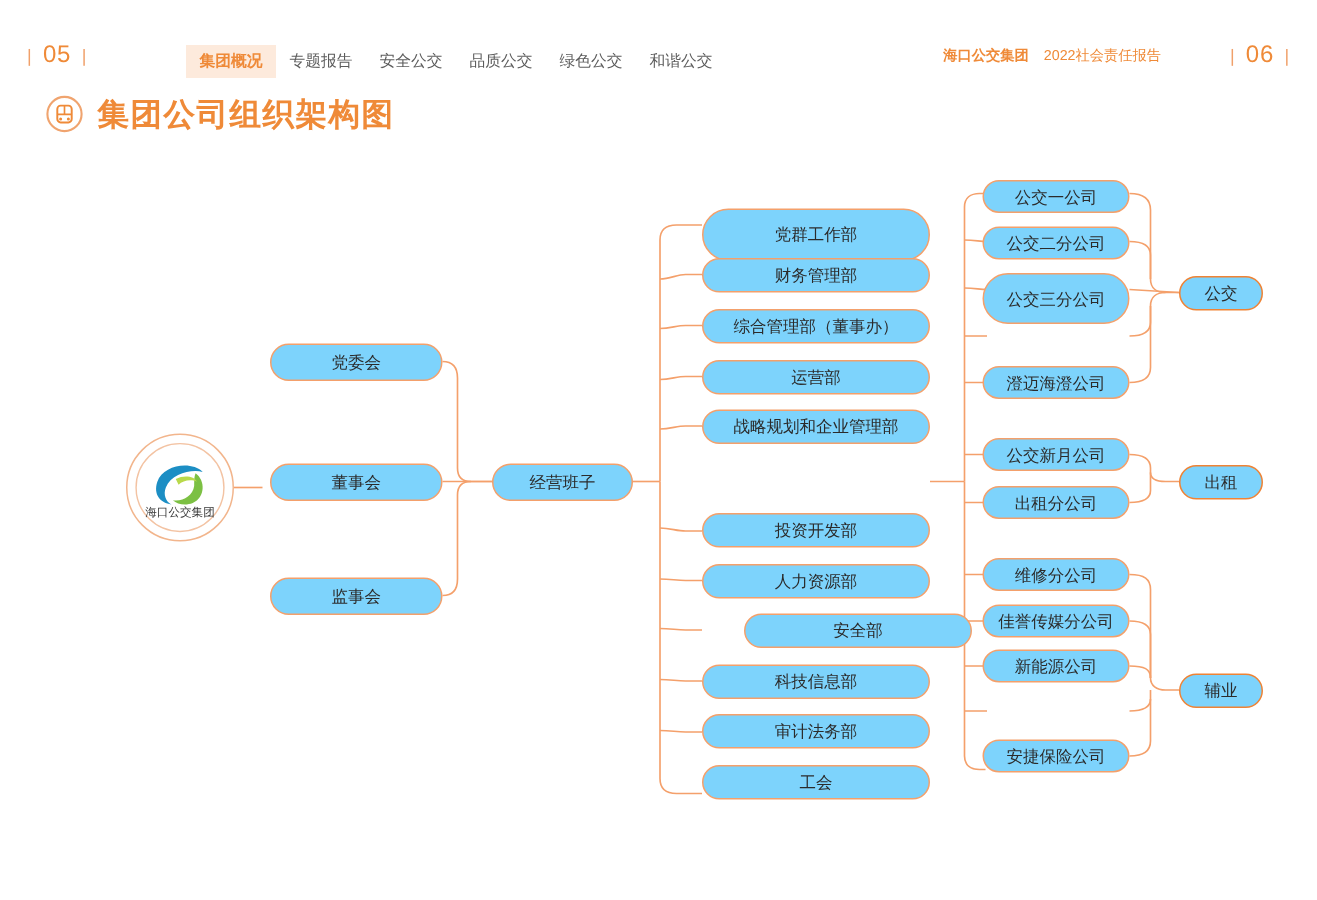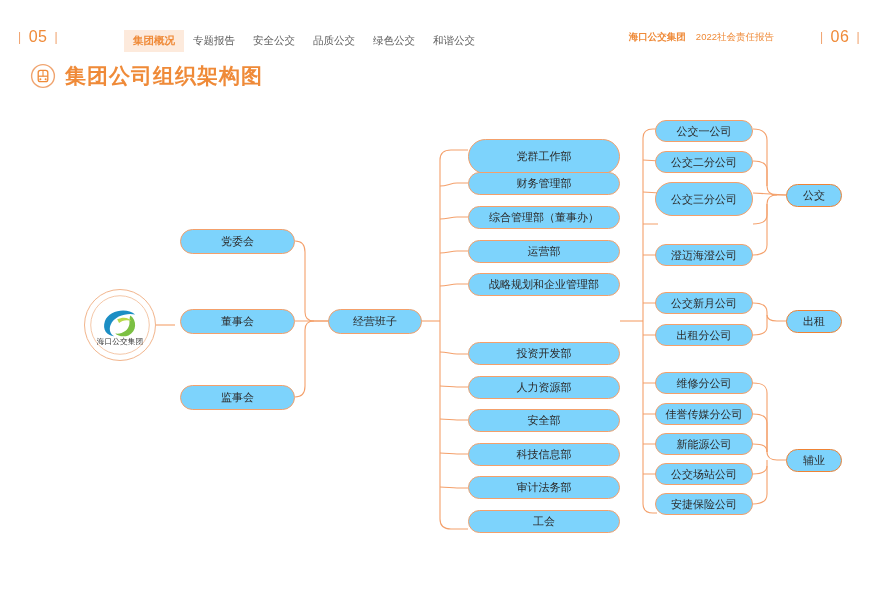--- a/index.html
+++ b/index.html
@@ -227,37 +227,36 @@
     <div class="node" style="left:328px; top:309px; width:94px; height:25px;">经营班子</div>
 
     <div class="node" style="left:468px; top:139px; width:152px; height:35px;">党群工作部</div>
     <div class="node" style="left:468px; top:172px; width:152px; height:23px;">财务管理部</div>
     <div class="node" style="left:468px; top:206px; width:152px; height:23px;">综合管理部（董事办）</div>
     <div class="node" style="left:468px; top:240px; width:152px; height:23px;">运营部</div>
     <div class="node" style="left:468px; top:273px; width:152px; height:23px;">战略规划和企业管理部</div>
 
     <div class="node" style="left:468px; top:342px; width:152px; height:23px;font-family:Liberation Mono, monospace;">投资开发部</div>
     <div class="node" style="left:468px; top:376px; width:152px; height:23px;">人力资源部</div>
-    <div class="node" style="left:468px; top:409px; width:152px; height:23px;">安全部</div>
+    <div class="node" style="left:496px; top:409px; width:152px; height:23px;">安全部</div>
     <div class="node" style="left:468px; top:443px; width:152px; height:23px;">科技信息部</div>
     <div class="node" style="left:468px; top:476px; width:152px; height:23px;">审计法务部</div>
     <div class="node" style="left:468px; top:510px; width:152px; height:23px;">工会</div>
 
     <div class="node" style="left:655px; top:120px; width:98px; height:22px;">公交一公司</div>
     <div class="node" style="left:655px; top:151px; width:98px; height:22px;">公交二分公司</div>
     <div class="node" style="left:655px; top:182px; width:98px; height:34px;font-family:Liberation Serif, serif;">公交三分公司</div>
     <div class="node" style="left:655px; top:244px; width:98px; height:22px;">澄迈海澄公司</div>
 
     <div class="node" style="left:655px; top:292px; width:98px; height:22px;">公交新月公司</div>
     <div class="node" style="left:655px; top:324px; width:98px; height:22px;">出租分公司</div>
 
     <div class="node" style="left:655px; top:372px; width:98px; height:22px;">维修分公司</div>
     <div class="node" style="left:655px; top:403px; width:98px; height:22px;">佳誉传媒分公司</div>
     <div class="node" style="left:655px; top:433px; width:98px; height:22px;">新能源公司</div>
-    <div class="node" style="left:655px; top:463px; width:98px; height:22px;">公交场站公司</div>
     <div class="node" style="left:655px; top:493px; width:98px; height:22px;">安捷保险公司</div>
 
     <div class="node accent" style="left:786px; top:184px; width:56px; height:23px;">公交</div>
     <div class="node accent" style="left:786px; top:310px; width:56px; height:23px;">出租</div>
     <div class="node accent" style="left:786px; top:449px; width:56px; height:23px;">辅业</div>
 
   </div>
 </div>
 
 </body></html>

